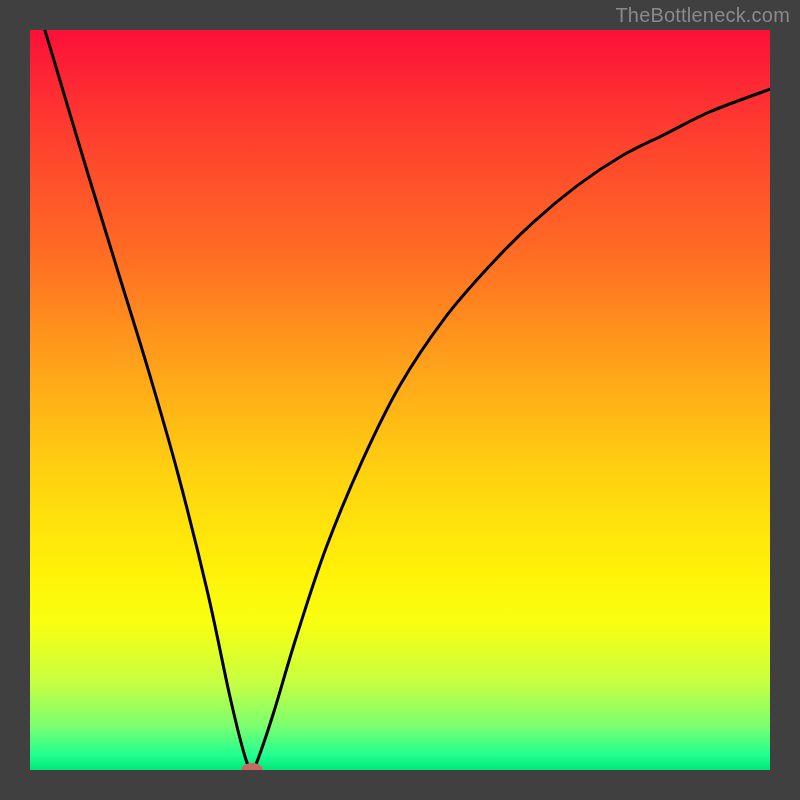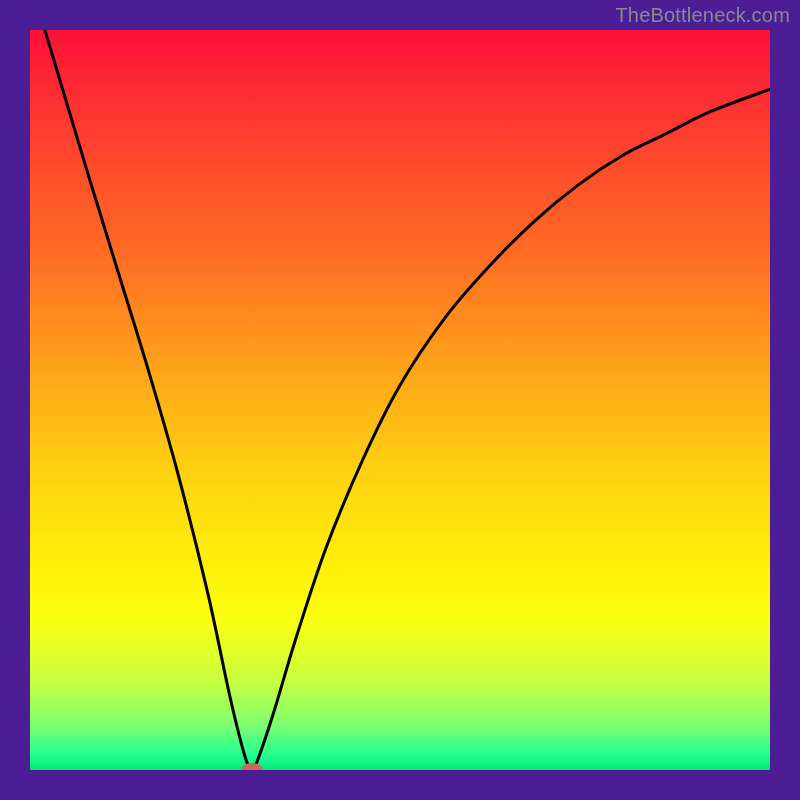--- a/index.html
+++ b/index.html
@@ -10,21 +10,21 @@
     background: #000;
     overflow: hidden;
     font-family: Arial, Helvetica, sans-serif;
   }
   .frame {
     position: absolute;
     left: 0;
     top: 0;
     width: 800px;
     height: 800px;
-    background: #4c1d95;
+    background: #404040;
   }
   .plot {
     position: absolute;
     left: 30px;
     top: 30px;
     width: 740px;
     height: 740px;
     background: linear-gradient(to bottom,
       #fc1038 0%,
       #fd2b33 8%,

